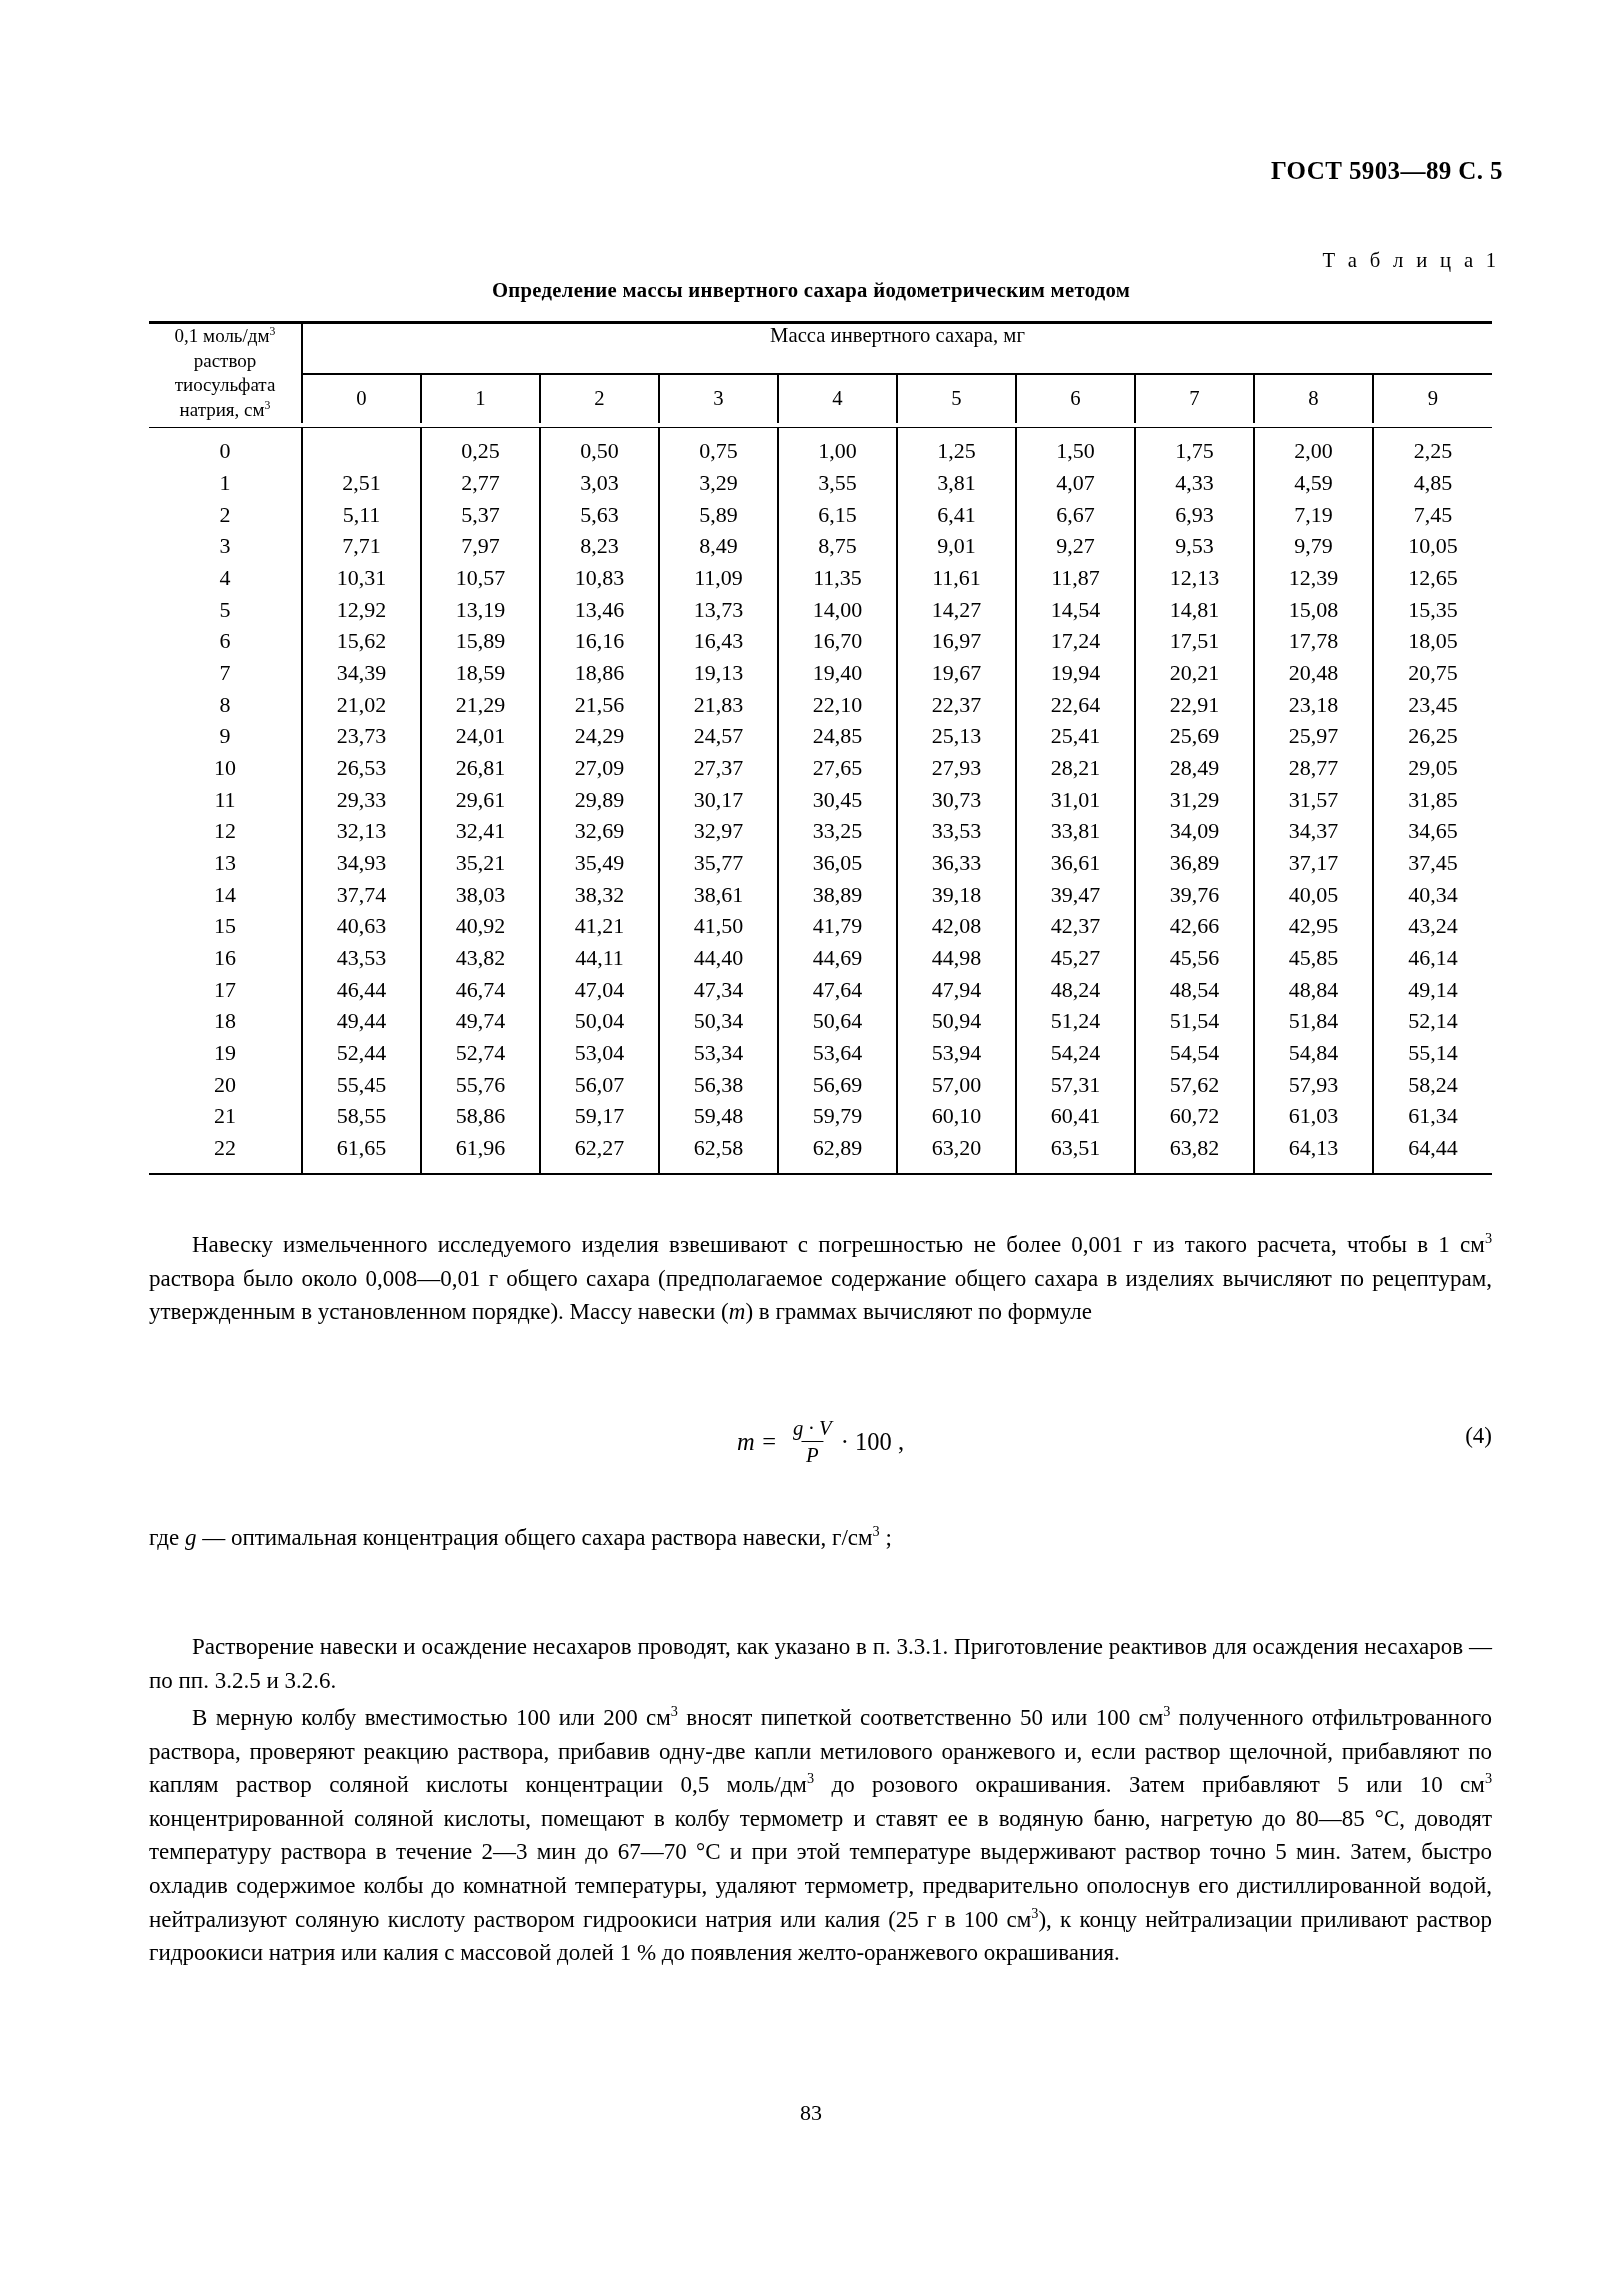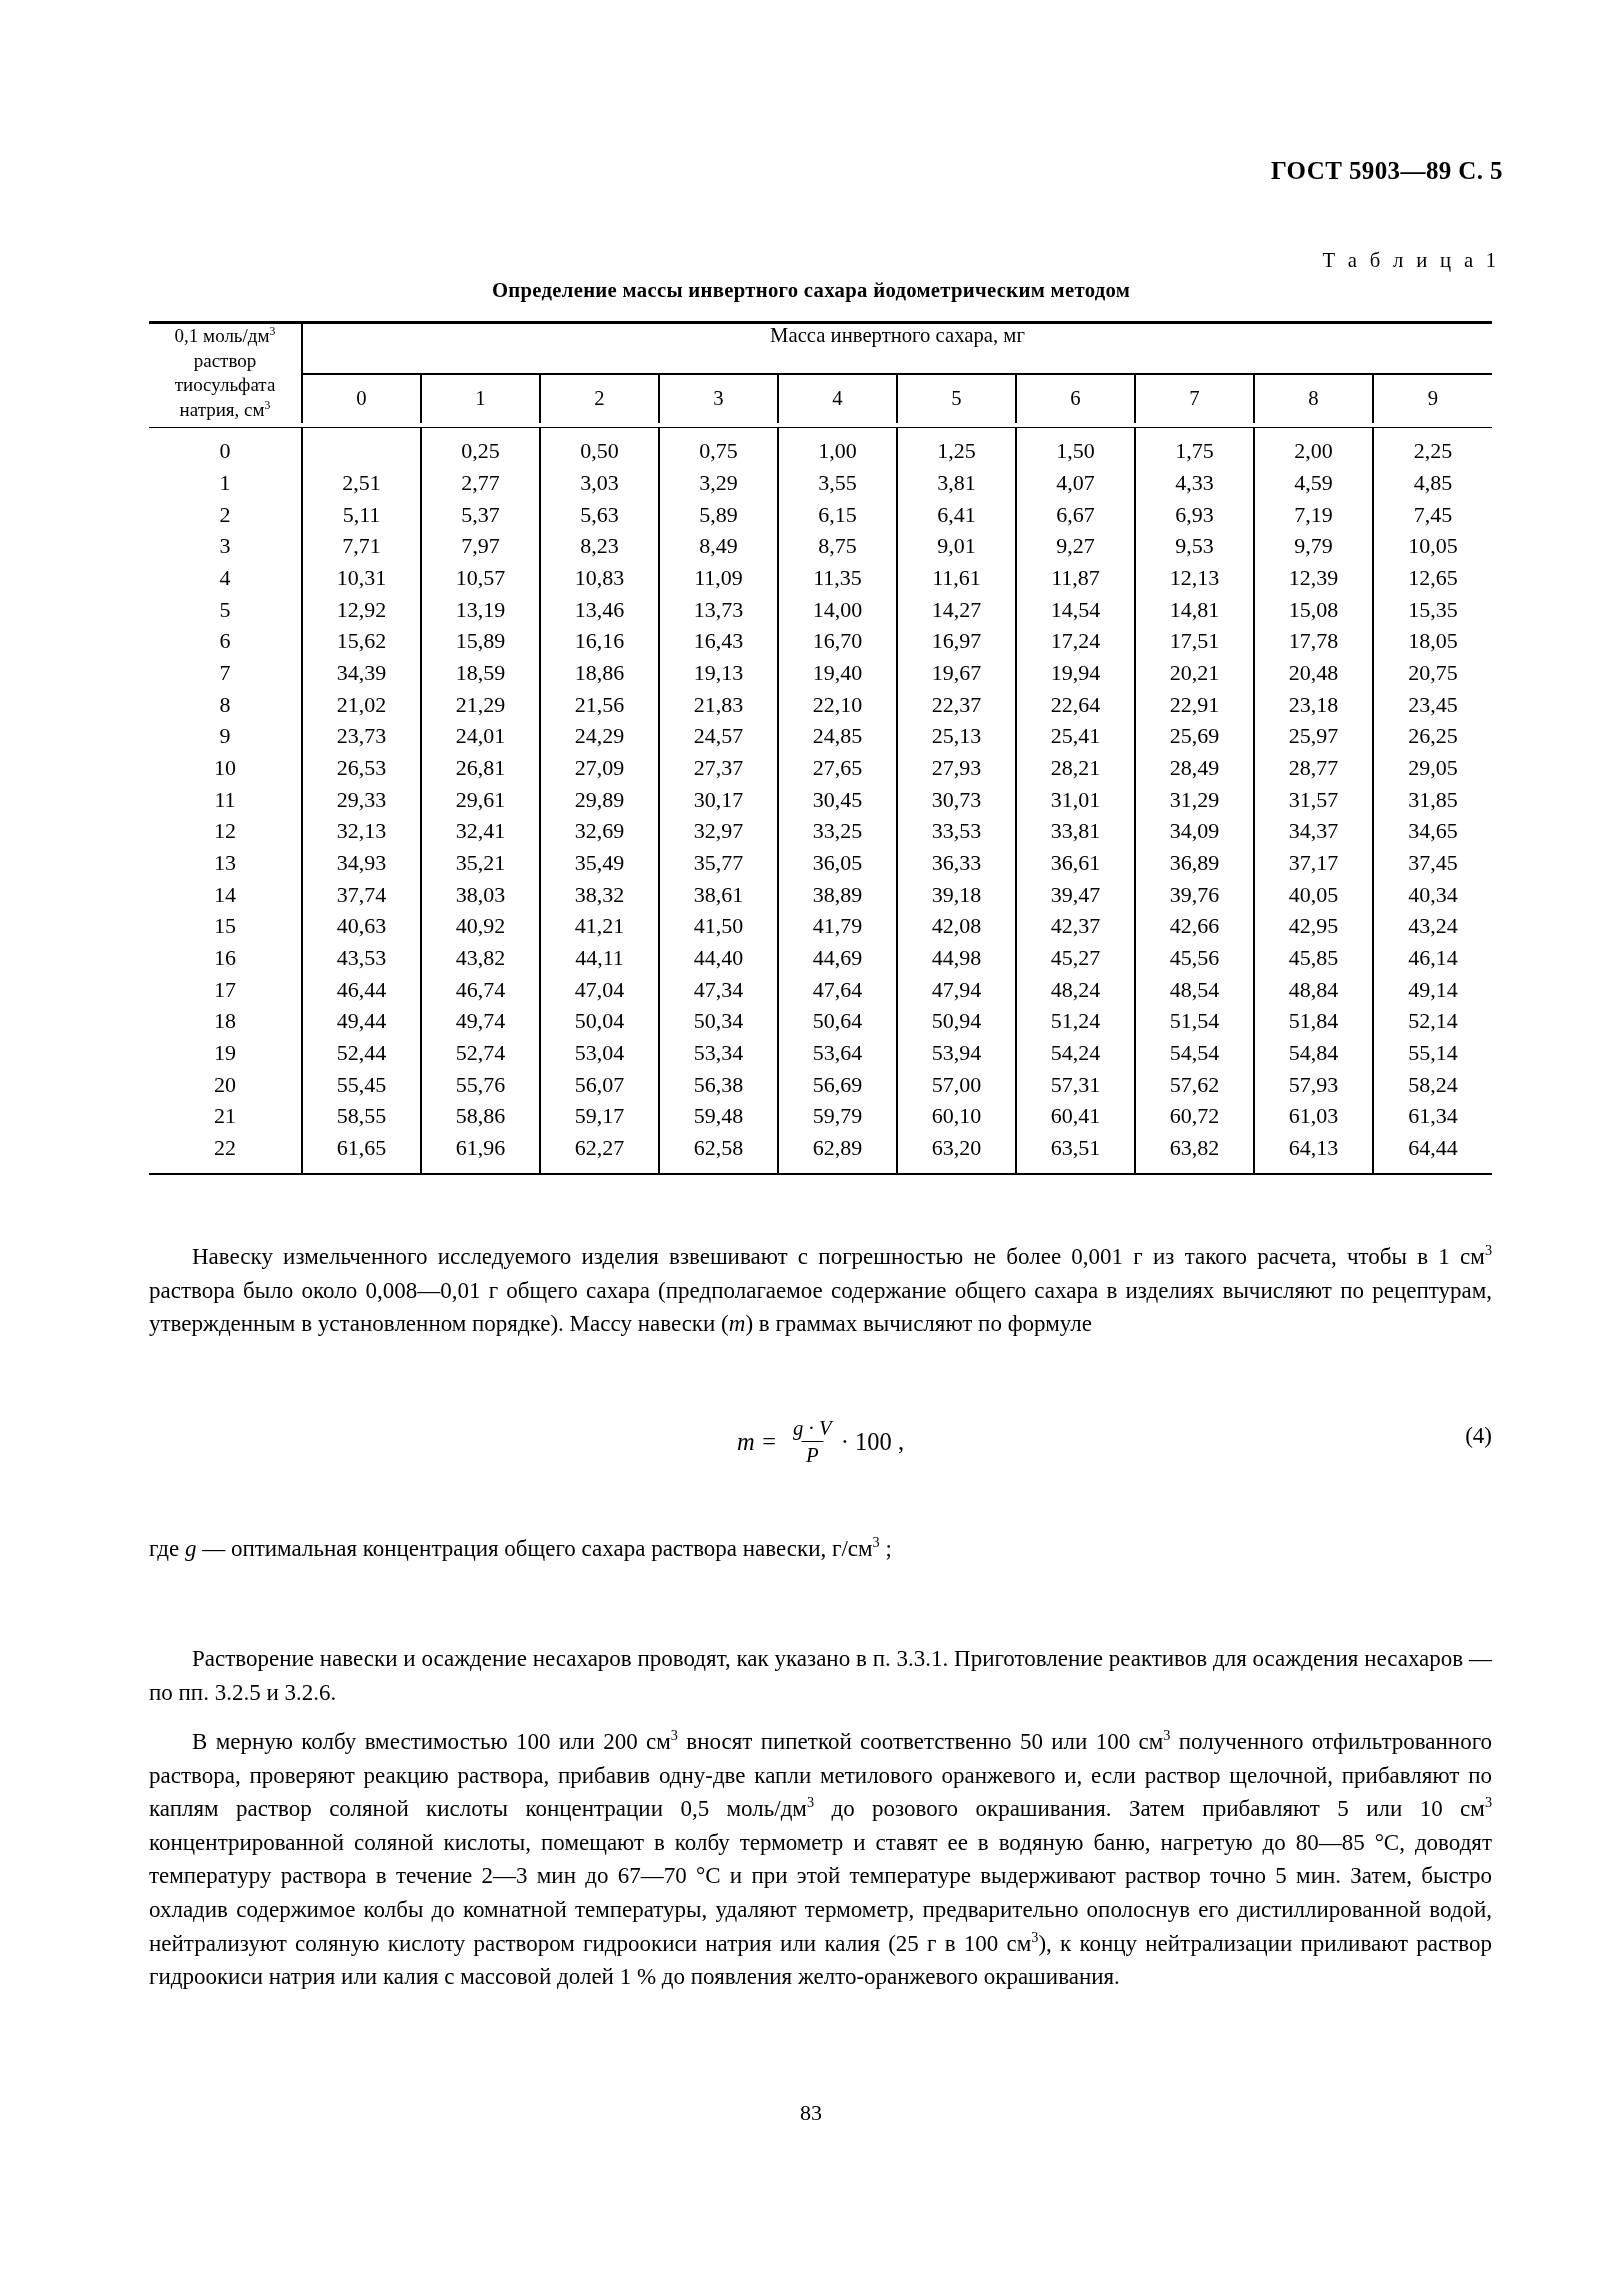--- a/index.html
+++ b/index.html
@@ -83,21 +83,21 @@
   tbody.body td.c {
     border-right:2.3px solid #000;
   }
   tbody.body td.c.last { border-right:none; }
   tbody.body tr.first td { padding-top:7.7px; }
   tbody.body tr.lastrow td { padding-bottom:9.2px; }
 
   
   .bodytext { position:absolute; left:149px; width:1343px; top:1224px; }
   p.para {
-    margin:16px 0 0 0;
+    margin:4px 0 0 0;
     font-size:23px;
     line-height:1.46;
     text-align:justify;
     text-indent:43px;
     hyphens:none;
   }
   p.head32 {
     margin:0 0 4.6px 0;
     font-size:23px;
     line-height:1.46;
@@ -131,21 +131,21 @@
   .eqno {
     position:absolute; right:0; top:10.7px;
     font-size:23px;
   }
 
   
   .defs { position:absolute; left:149px; width:1343px; top:1521px; }
   .defs p {
     margin:0; font-size:23px; line-height:1.46;
   }
-  .defs p.d0 { text-indent:0;margin-top:11px; }
+  .defs p.d0 { text-indent:0; }
   .defs p.dn { padding-left:43px; }
 
   
   .folio {
     position:absolute; left:0; right:0; top:2100px;
     text-align:center; font-size:22px;
   }
 </style>
 </head>
 <body>

